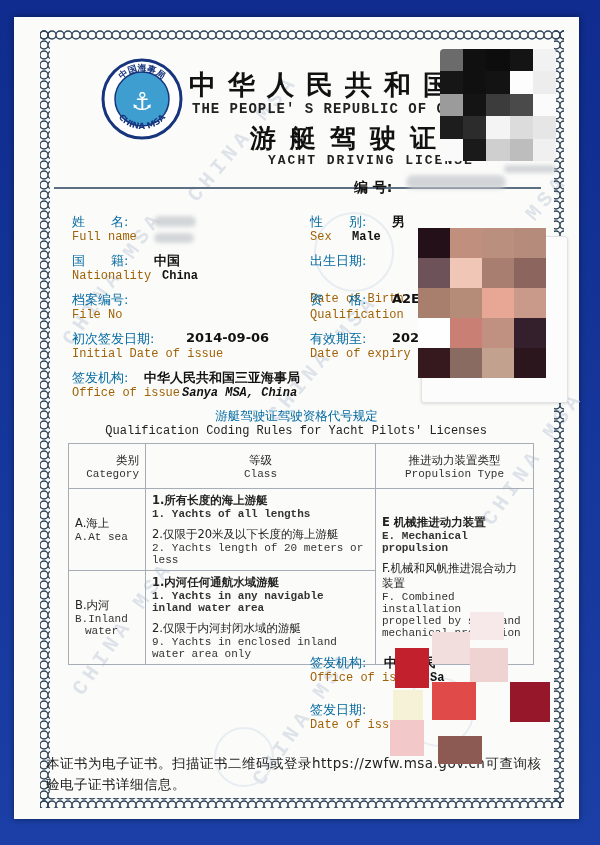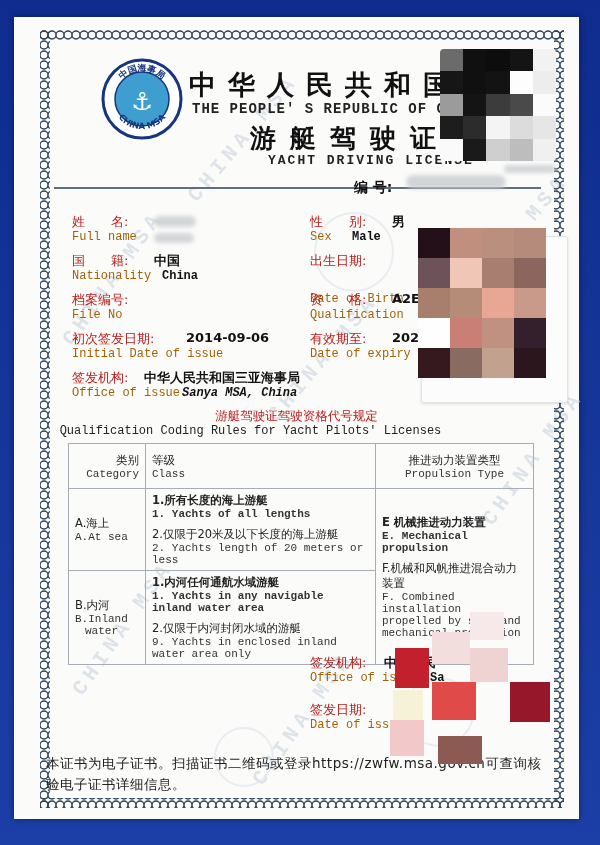--- a/index.html
+++ b/index.html
@@ -7,21 +7,21 @@
   body { font-family:"Liberation Mono","DejaVu Sans Mono",monospace; background:#16369e; position:relative; overflow:hidden; }
   .frame { position:absolute; inset:0; background:linear-gradient(180deg,#0f2c8e,#1b3fa6); }
   .page { position:absolute; left:14px; top:17px; right:21px; bottom:26px; background:#fbfcfa; box-shadow:0 0 6px rgba(0,0,0,.45); }
   .abs { position:absolute; }
   .watermark { position:absolute; color:#d5dbe4; font-size:21px; font-weight:bold; letter-spacing:5px; opacity:.75; white-space:nowrap; pointer-events:none; }
   .seal-wm { position:absolute; border:2px solid #e4e9ef; border-radius:50%; opacity:.8; pointer-events:none; }
   .hdr-cn { font-size:27px; font-weight:bold; letter-spacing:12px; color:#111; font-family:"DejaVu Sans",sans-serif; white-space:nowrap; }
   .hdr-en { font-size:14px; font-weight:bold; color:#222; letter-spacing:1px; white-space:nowrap; }
   .sub-cn { font-size:26px; font-weight:bold; letter-spacing:14px; color:#111; font-family:"DejaVu Sans",sans-serif; white-space:nowrap; }
   .sub-en { font-size:13px; font-weight:bold; color:#222; letter-spacing:2px; white-space:nowrap; }
-  .lbl-cn { font-size:13px; color:#b91c1c; font-family:"DejaVu Sans",sans-serif; white-space:nowrap; }
+  .lbl-cn { font-size:13px; color:#0369a1; font-family:"DejaVu Sans",sans-serif; white-space:nowrap; }
   .lbl-en { font-size:12px; color:#a16207; white-space:nowrap; }
   .val { font-weight:bold; color:#111; }
   .sep { position:absolute; left:40px; right:38px; top:170px; border-top:2px solid #5d6f82; }
   .blur-blob { position:absolute; background:#c9ccd0; border-radius:8px; filter:blur(2px); opacity:.8; }
   table.rules { border-collapse:collapse; table-layout:fixed; width:465px; background:transparent; }
   table.rules td { border:1px solid #a6adb6; vertical-align:middle; padding:4px 6px; }
   .cell-cn { font-size:11.5px; color:#222; font-family:"DejaVu Sans",sans-serif; }
   .cell-en { font-size:11px; color:#333; }
   .pair { margin-bottom:7px;font-weight:bold; }
   .mosaic { display:grid; overflow:hidden; }
@@ -170,35 +170,35 @@
       <div style="background: rgb(202, 127, 116);"></div>
       <div style="background: rgb(192, 145, 129);"></div>
       <div style="background: rgb(51, 32, 44);"></div>
       <div style="background: rgb(53, 25, 31);"></div>
       <div style="background: rgb(138, 107, 98);"></div>
       <div style="background: rgb(195, 161, 143);"></div>
       <div style="background: rgb(43, 22, 30);"></div>
     </div>
 
   <div class="abs lbl-cn" style="left:0;top:391px;width:565px;text-align:center;font-size:12.5px;">游艇驾驶证驾驶资格代号规定</div>
-  <div class="abs lbl-en" style="left:0;top:407px;width:473px;text-align:center;font-size:12px;color:#222;">Qualification Coding Rules for Yacht Pilots' Licenses</div>
+  <div class="abs lbl-en" style="left:0;top:407px;width:473px;text-align:right;font-size:12px;color:#222;">Qualification Coding Rules for Yacht Pilots' Licenses</div>
 
   <table class="rules abs" style="left:54px;top:426px;">
     <colgroup>
         <col style="width:77px">
         <col style="width:230px">
         <col style="width:158px">
       </colgroup>
     <tbody>
         <tr style="height:45px;">
       <td style="text-align:right;margin-left:8px;">
         <div class="cell-cn">类别</div>
         <div class="cell-en">Category</div>
       </td>
-      <td style="">
+      <td style="text-align:center;">
         <div class="cell-cn">等级</div>
         <div class="cell-en">Class</div>
       </td>
       <td style="text-align:center;">
         <div class="cell-cn">推进动力装置类型</div>
         <div class="cell-en">Propulsion Type</div>
       </td>
     </tr>
     <tr style="height:81px;">
       <td>

